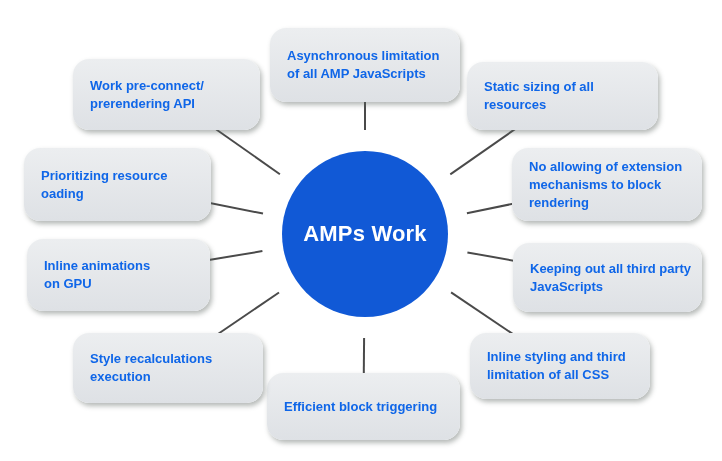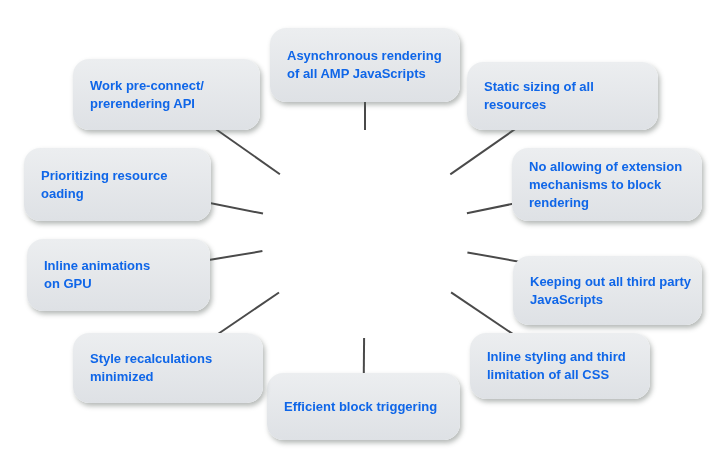--- a/index.html
+++ b/index.html
@@ -68,52 +68,55 @@
       <line x1="467.4" y1="252.4" x2="607.5" y2="277.5" stroke="#4a4a4a" stroke-width="2"></line>
       <line x1="451.1" y1="292.3" x2="560" y2="366" stroke="#4a4a4a" stroke-width="2"></line>
       <line x1="364.1" y1="338.0" x2="363.5" y2="406.5" stroke="#4a4a4a" stroke-width="2"></line>
       <line x1="279.0" y1="292.5" x2="168" y2="368" stroke="#4a4a4a" stroke-width="2"></line>
       <line x1="262.4" y1="251.1" x2="118.5" y2="275" stroke="#4a4a4a" stroke-width="2"></line>
       <line x1="263.0" y1="213.6" x2="117.5" y2="184.5" stroke="#4a4a4a" stroke-width="2"></line>
       <line x1="279.9" y1="174.2" x2="166.5" y2="94.5" stroke="#4a4a4a" stroke-width="2"></line>
     </svg>
   <div id="nodes">
       <div class="node" style="left: 270px; top: 28px; width: 190px; height: 74px;">
-        <span class="node-label">Asynchronous rendering
+        <span class="node-label">Asynchronous limitation
 of all AMP JavaScripts</span>
       </div>
       <div class="node" style="left: 467px; top: 62px; width: 191px; height: 68px;">
         <span class="node-label">Static sizing of all resources</span>
       </div>
       <div class="node" style="left: 512px; top: 148px; width: 190px; height: 73px;">
         <span class="node-label">No allowing of extension
 mechanisms to block
 rendering</span>
       </div>
-      <div class="node" style="left: 513px; top: 256px; width: 189px; height: 69px;">
+      <div class="node" style="left: 513px; top: 243px; width: 189px; height: 69px;">
         <span class="node-label">Keeping out all third party
 JavaScripts</span>
       </div>
       <div class="node" style="left: 470px; top: 333px; width: 180px; height: 66px;">
         <span class="node-label">Inline styling and third
 limitation of all CSS</span>
       </div>
       <div class="node" style="left: 267px; top: 373px; width: 193px; height: 67px;">
         <span class="node-label">Efficient block triggering</span>
       </div>
       <div class="node" style="left: 73px; top: 333px; width: 190px; height: 70px;">
         <span class="node-label">Style recalculations
-minimized</span>
+execution</span>
       </div>
       <div class="node" style="left: 27px; top: 239px; width: 183px; height: 72px;">
         <span class="node-label">Inline animations
 on GPU</span>
       </div>
       <div class="node" style="left: 24px; top: 148px; width: 187px; height: 73px;">
         <span class="node-label">Prioritizing resource
 oading</span>
       </div>
       <div class="node" style="left: 73px; top: 59px; width: 187px; height: 71px;">
         <span class="node-label">Work pre-connect/
 prerendering API</span>
       </div>
     </div>
+  <div class="center-circle" style="left: 282px; top: 151px; width: 166px; height: 166px;">
+    <span class="circle-title">AMPs Work</span>
+  </div>
 </div>
 
 </body></html>

